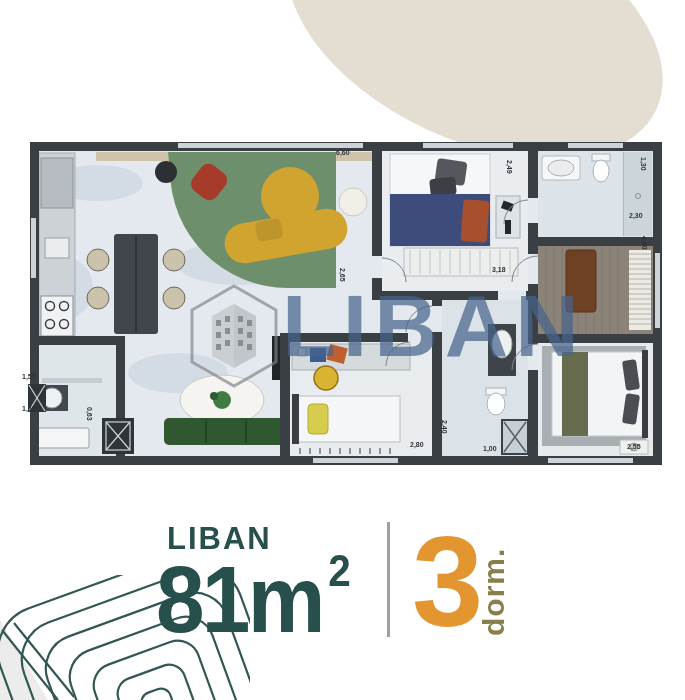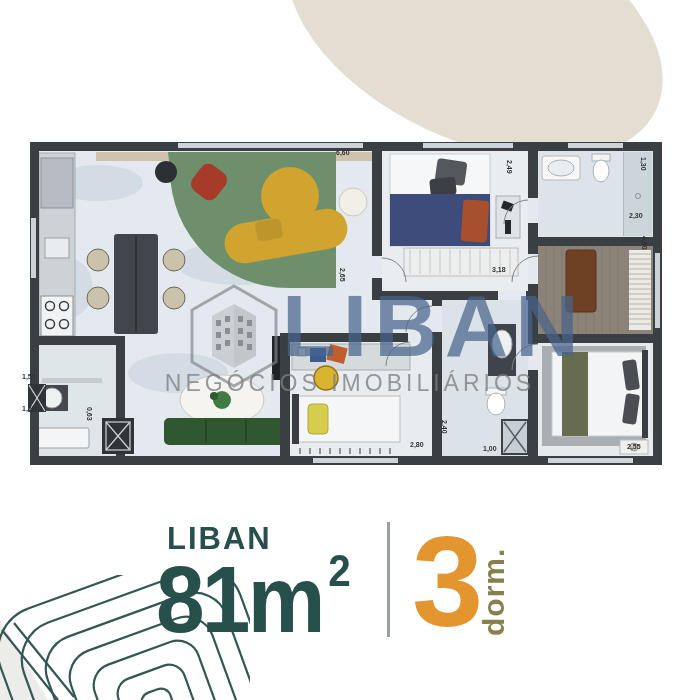--- a/index.html
+++ b/index.html
@@ -325,21 +325,20 @@
         <rect x="35" y="56" width="5" height="6"></rect>
       <rect x="48" y="32" width="5" height="6"></rect>
         <rect x="57" y="36" width="5" height="6"></rect>
       <rect x="48" y="44" width="5" height="6"></rect>
         <rect x="57" y="48" width="5" height="6"></rect>
       <rect x="48" y="56" width="5" height="6"></rect>
         <rect x="57" y="60" width="5" height="6"></rect>
     </g>
   </svg>
   <div class="wm wm-brand">LIBAN</div>
-  <div class="wm wm-tagline">NEGÓCIOS IMOBILIÁRIOS</div>
 
   <div class="cap apto">LIBAN</div>
   <div class="cap area"><span>81m</span><span class="sup">2</span></div>
   <div class="cap vsep"></div>
   <div class="cap dormnum">3</div>
   <div class="cap dormlbl">dorm.</div>
 
   <svg class="contours" width="250" height="125" viewBox="0 0 250 125">
     <polygon points="0,45 48,125 0,125" fill="#dcdcd8" opacity="0.55"></polygon>
     <g fill="none" stroke="#335755" stroke-width="2.2" transform="rotate(-20 158 130)">

